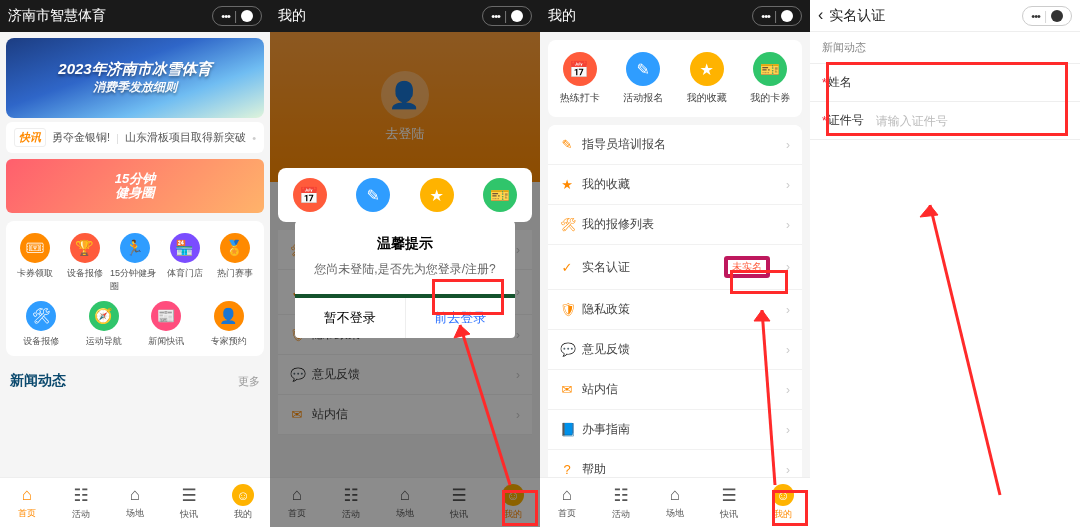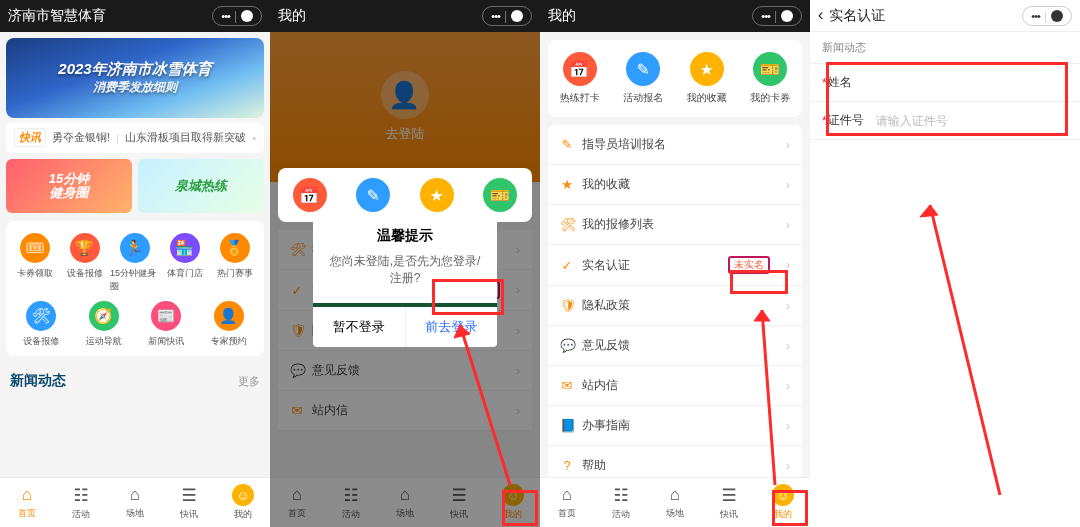--- a/index.html
+++ b/index.html
@@ -84,25 +84,25 @@
 
     
     .s2-top { height:150px; background:linear-gradient(#ffa13d,#ff8a00); display:flex; flex-direction:column; align-items:center; justify-content:center; gap:6px;}
     .s2-top .avatar { width:48px; height:48px; border-radius:50%; background:rgba(255,255,255,.3); display:flex; align-items:center; justify-content:center; font-size:26px; color:#fff;}
     .s2-top .login { color:#fff; font-size:13px;}
     .s2-quick { background:#fff; margin:-14px 8px 8px; border-radius:8px; display:flex; padding:10px 0; position:relative; z-index:1;}
     .s2-list { margin:0 8px;}
     .lrow { background:#fff; border-bottom:1px solid #f1f1f1; padding:11px 12px; display:flex; align-items:center; gap:8px; font-size:12px; color:#444;}
     .lrow .ri { color:#ff8a00; font-size:13px; width:14px; text-align:center;}
     .lrow .chev { margin-left:auto; color:#ccc;}
-    .lrow .badge { margin-left:auto; color:#ff5b3b; font-size:10px; border:2px solid #be185d; border-radius:3px; padding:0 4px; margin-right:4px;}
+    .lrow .badge { margin-left:auto; color:#ff5b3b; font-size:10px; border:4px solid #be185d; border-radius:3px; padding:0 4px; margin-right:4px;}
 
     
     .mask { position:absolute; inset:32px 0 0 0; background:rgba(0,0,0,.45); display:flex; align-items:center; justify-content:center;}
-    .modal { width:184px; background:#fff; border-radius:4px; overflow:hidden;}
+    .modal { width:220px; background:#fff; border-radius:4px; overflow:hidden;}
     .modal .mh { text-align:center; font-weight:600; padding:14px 0 4px; font-size:14px;}
     .modal .mb { text-align:center; font-size:12px; color:#666; padding:4px 12px 16px;}
     .modal .mbt { display:flex; border-top:4px solid #14532d;}
     .modal .mbt div { flex:1; text-align:center; padding:11px 0; font-size:13px;}
     .modal .mbt .confirm { color:#2f73ff; border-left:1px solid #eee;}
 
     
     .s3-quick { background:#fff; margin:8px; border-radius:8px; display:flex; padding:12px 0;}
     .q { flex:1; display:flex; flex-direction:column; align-items:center; gap:5px;}
     .q .qi { width:34px; height:34px; border-radius:50%; display:flex; align-items:center; justify-content:center; color:#fff; font-size:16px;}
@@ -150,23 +150,20 @@
       <span class="tag">快讯</span>
       <span>勇夺金银铜!</span>
       <span style="color:#ddd;">|</span>
       <span>山东滑板项目取得新突破</span>
       <span style="margin-left:auto;color:#ccc;">•</span>
     </div>
     <div class="twocards">
       <div class="card-mini card-a">
         <div style="text-align:center;line-height:1.1;"><span>15分钟</span><br><span>健身圈</span></div>
       </div>
-      <div class="card-mini card-b">
-          <span>泉城热练</span>
-        </div>
     </div>
     <div class="gridicons">
       <div class="gridrow" id="grow1">
           <div class="gicon">
             <div class="ico" style="background:#ff8a00">🎟</div>
             <div class="lbl">卡券领取</div>
           </div>
           <div class="gicon">
             <div class="ico" style="background:#ff5b3b">🏆</div>
             <div class="lbl">设备报修</div>

